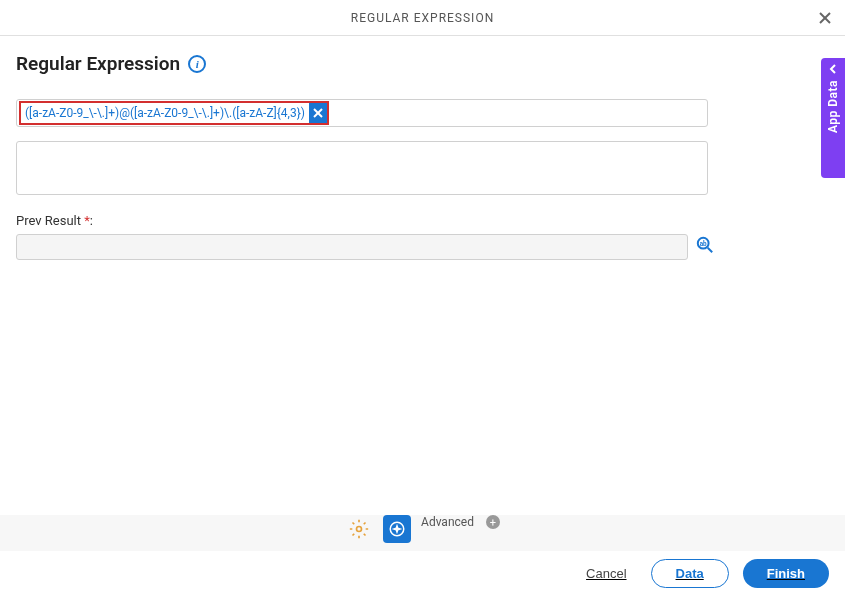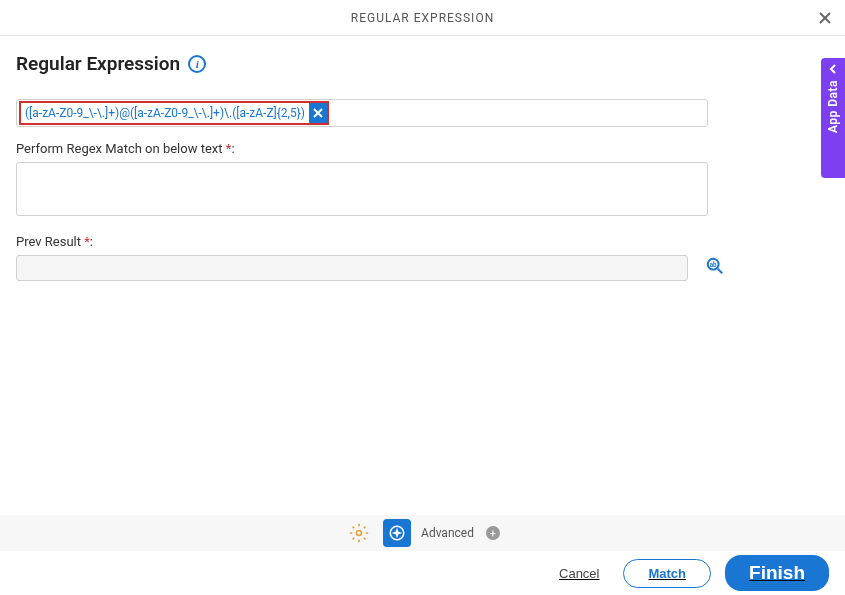--- a/index.html
+++ b/index.html
@@ -110,21 +110,21 @@
   border-radius: 3px;
   width: 692px;
   height: 54px;
   font-size: 13px;
   padding: 6px;
   resize: none;
 }
 .match-row {
   display: flex;
   align-items: center;
-  gap: 18px;
+  gap: 8px;
 }
 .text-input {
   border: 1px solid #d0d0d0;
   background: #f5f5f5;
   border-radius: 3px;
   width: 672px;
   height: 26px;
   font-size: 13px;
   padding: 0 6px;
 }
@@ -133,21 +133,20 @@
   cursor: pointer;
 }
 .bottom-bar {
   position: absolute;
   bottom: 44px;
   left: 0;
   right: 0;
   height: 36px;
   background: #f7f7f7;
   display: flex;
-  align-items: center;
   justify-content: center;
   gap: 10px;
 }
 .gear-btn, .star-btn {
   width: 28px;
   height: 28px;
   display: flex;
   align-items: center;
   justify-content: center;
   border-radius: 4px;
@@ -200,21 +199,21 @@
   font-size: 13px;
   font-weight: 600;
   cursor: pointer;
   padding: 6px 24px;
   border-radius: 16px;
 }
 .btn-finish {
   background: #1976d2;
   border: none;
   color: #fff;
-  font-size: 19px;
+  font-size: 13px;
   font-weight: 600;
   cursor: pointer;
   padding: 7px 24px;
   border-radius: 16px;
 }
 .app-data-tab {
   position: absolute;
   right: 0;
   top: 58px;
   width: 24px;
@@ -254,33 +253,32 @@
 
 <div class="content">
   <div class="title-row">
     <span class="page-title">Regular Expression</span>
     <span class="info-icon">i</span>
   </div>
 
   <div class="form-group">
     <div class="regex-wrap">
       <span class="regex-token-outer">
-        <span class="regex-token-text">([a-zA-Z0-9_\-\.]+)@([a-zA-Z0-9_\-\.]+)\.([a-zA-Z]{2,5})</span>
+        <span class="regex-token-text">([a-zA-Z0-9_\-\.]+)@([a-zA-Z0-9_\-\.]+)\.([a-zA-Z]{4,3})</span>
         <span class="regex-token-close">
           <svg width="10" height="10" viewBox="0 0 10 10" fill="none" stroke-width="2">
               <line x1="1" y1="1" x2="9" y2="9"></line>
               <line x1="9" y1="1" x2="1" y2="9"></line>
             </svg>
         </span>
       </span>
     </div>
   </div>
 
   <div class="form-group">
-    <label class="form-label"><span>Perform Regex Match on below text </span><span class="req">*</span>:</label>
     <textarea class="textarea-input" value="" style=""></textarea>
   </div>
 
   <div class="form-group">
     <label class="form-label"><span>Prev Result </span><span class="req">*</span>:</label>
     <div class="match-row">
       <input class="text-input" type="text" value="" style="">
       <span class="search-icon">
         <svg width="18" height="18" viewBox="0 0 20 20" fill="none" stroke="#1976d2" stroke-width="2.2">
             <circle cx="8" cy="8" r="6"></circle>
@@ -304,21 +302,21 @@
         <circle cx="12" cy="12" r="9"></circle>
         <path d="M12 8l1 3 3 1-3 1-1 3-1-3-3-1 3-1z" fill="#fff"></path>
       </svg>
   </div>
   <span class="advanced-label">Advanced</span>
   <span class="plus-circle">+</span>
 </div>
 
 <div class="action-bar">
   <button class="btn-cancel">Cancel</button>
-  <button class="btn-prev">Match</button>
+  <button class="btn-prev">Data</button>
   <button class="btn-finish">Finish</button>
 </div>
 
 <div class="app-data-tab">
   <svg class="chev" width="10" height="10" viewBox="0 0 10 10" fill="none" stroke="#fff" stroke-width="2">
       <polyline points="7,1 3,5 7,9"></polyline>
     </svg>
   <span class="app-data-label">App Data</span>
 </div>
 

